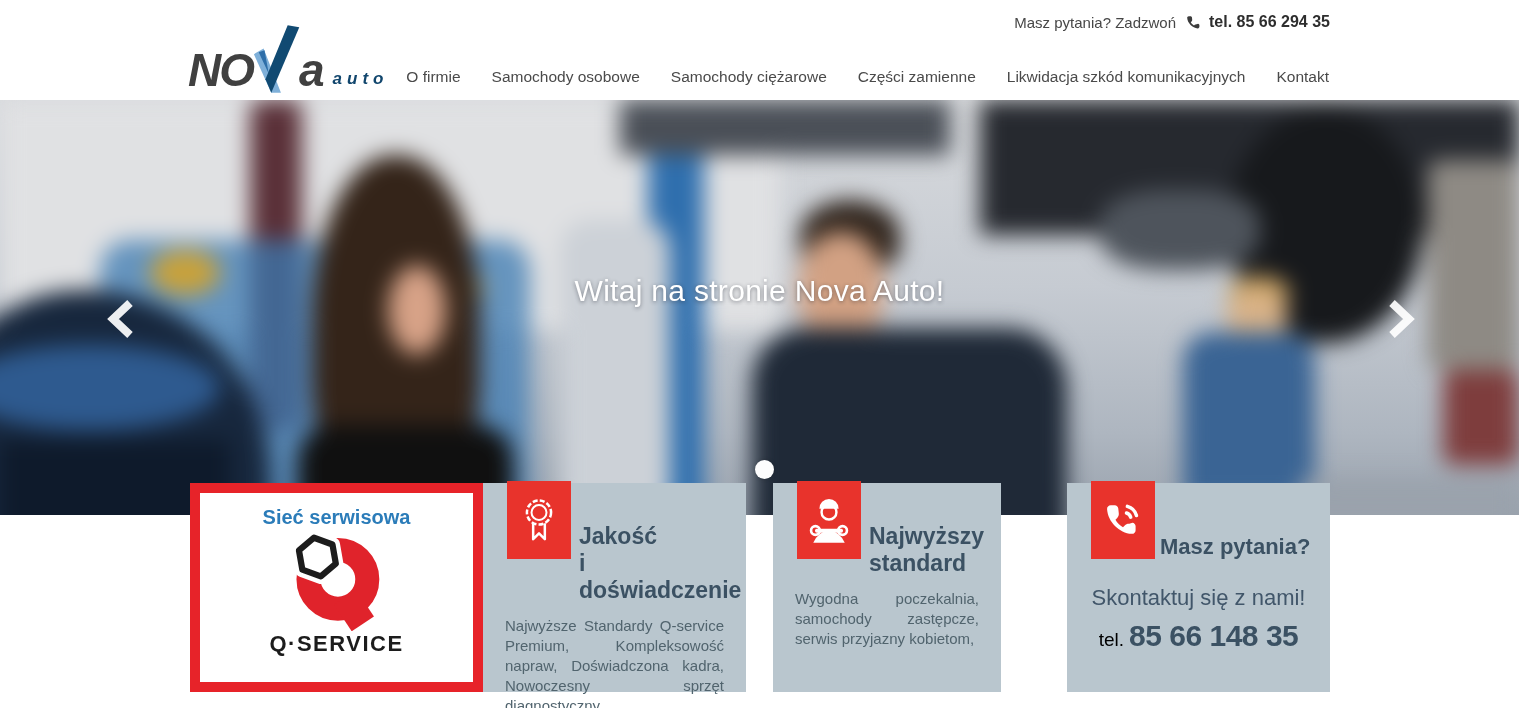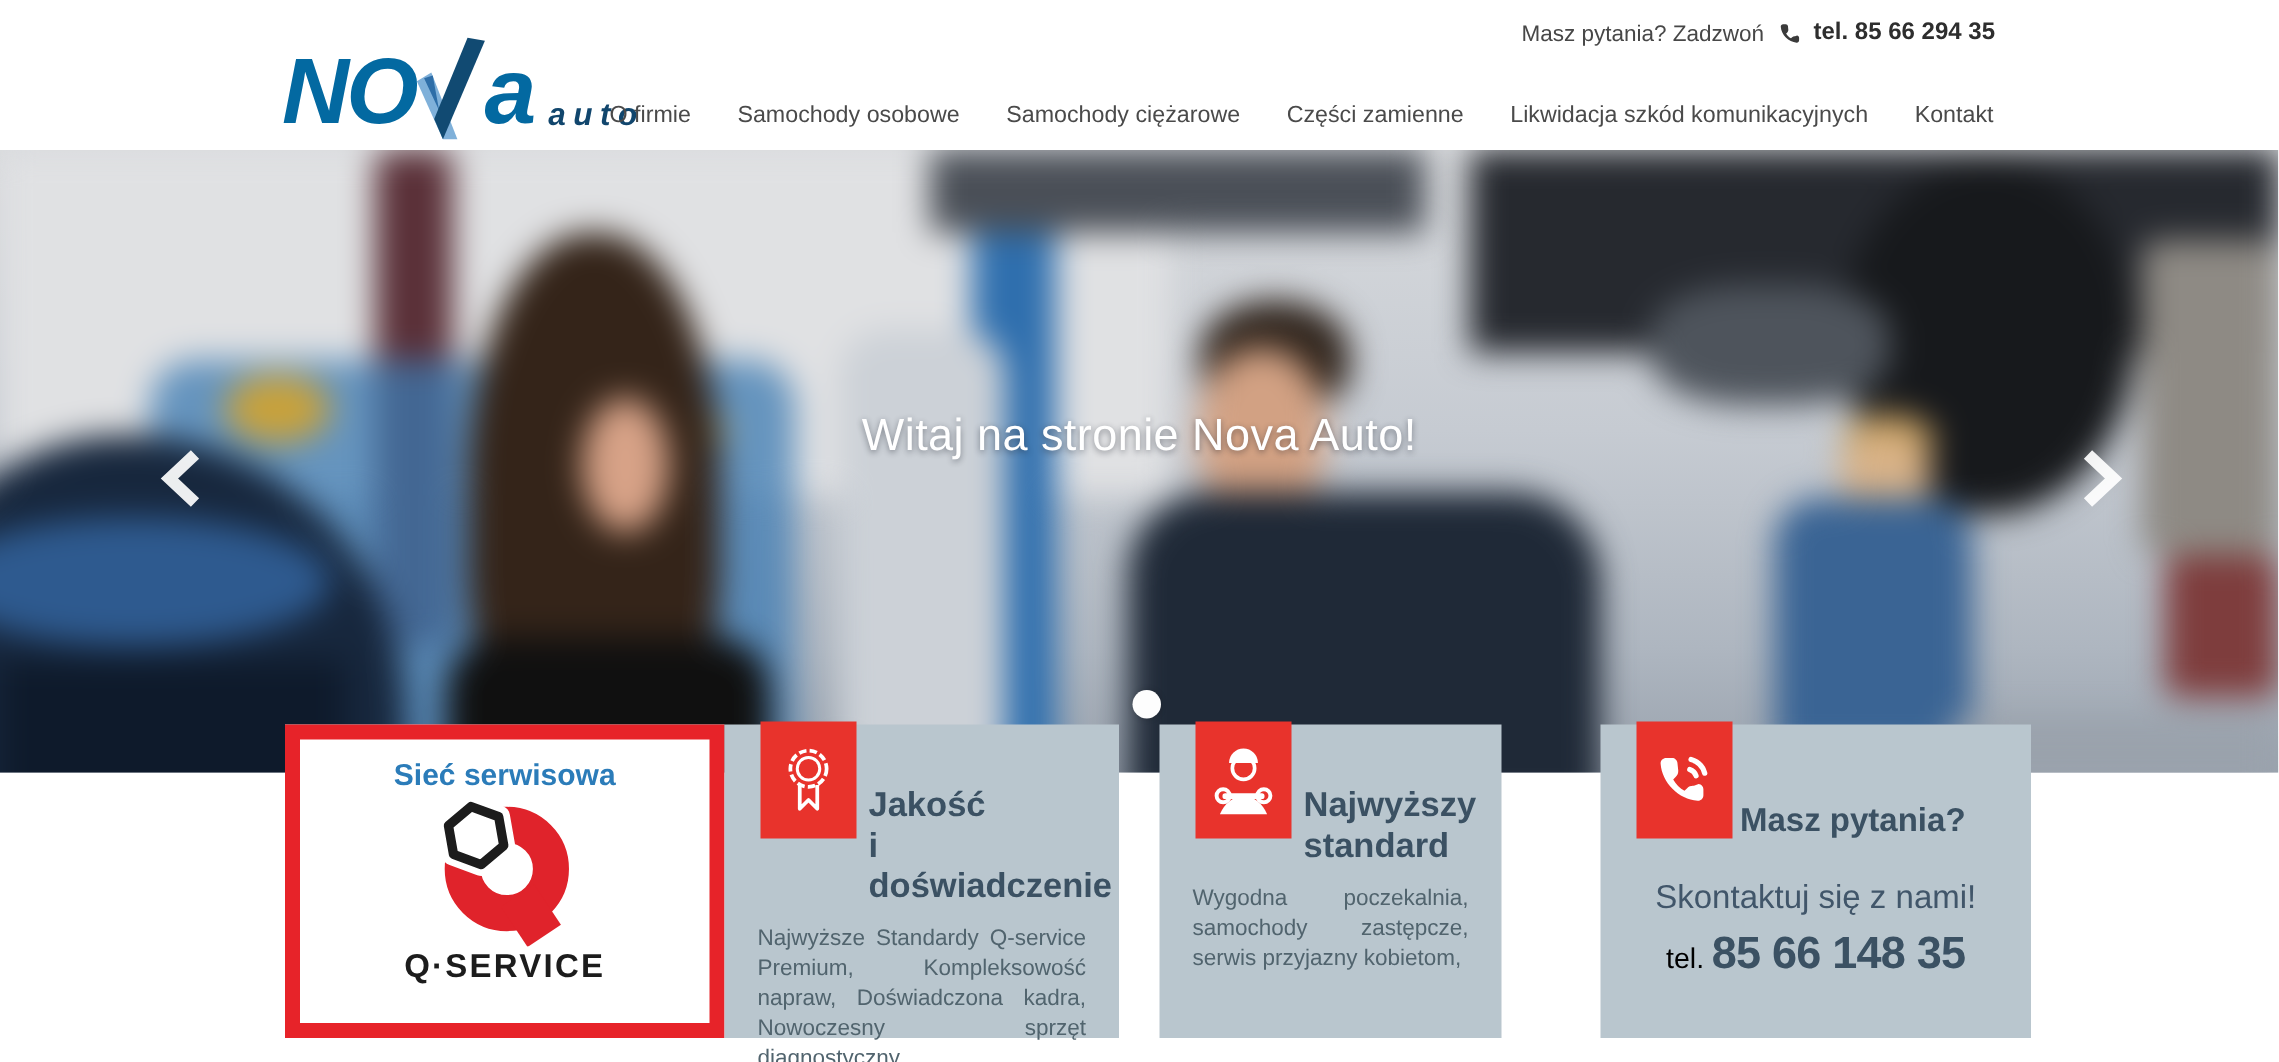--- a/index.html
+++ b/index.html
@@ -3,23 +3,23 @@
 <meta charset="utf-8">
 <style>
   * { margin:0; padding:0; box-sizing:border-box; }
   html,body { background:#ffffff; }
   body { font-family:"Liberation Sans", sans-serif; }
   .page { position:relative; width:1519px; height:708px; margin:0 auto; background:#fff; overflow:hidden; }
 
   
   .header { position:absolute; top:0; left:0; width:100%; height:100px; background:#fff; }
   .logo { position:absolute; left:188px; top:24px; display:flex; align-items:flex-end; cursor:pointer; }
-  .logo-no, .logo-a { font-size:62px; font-weight:800; font-style:italic; color:#0369a1; letter-spacing:-2px; line-height:1; }
+  .logo-no, .logo-a { font-size:46px; font-weight:800; font-style:italic; color:#404040; letter-spacing:-2px; line-height:1; }
   .logo-check { width:56px; height:70px; margin:0 -8px -1px -2px; }
-  .logo-auto { font-size:21px; font-weight:700; font-style:italic; color:#11466d; letter-spacing:5px; margin-left:10px; margin-bottom:4px;text-align:center; }
+  .logo-auto { font-size:17px; font-weight:700; font-style:italic; color:#11466d; letter-spacing:5px; margin-left:10px; margin-bottom:4px;text-align:center; }
 
   .topline { position:absolute; top:13px; right:189px; display:flex; align-items:center; gap:9px; font-size:15px; color:#474747; }
   .topline .phone-strong { font-weight:700; font-size:16px; color:#2e2e2e; }
   .topline svg { display:block; }
 
   .nav { position:absolute; top:68px; right:190px; display:flex; gap:31px; }
   .nav a { font-size:15.5px; color:#4a4a4a; text-decoration:none; cursor:pointer; white-space:nowrap; }
 
   
   .hero { position:absolute; top:100px; left:0; width:1519px; height:415px; overflow:hidden;
@@ -37,21 +37,21 @@
   
   .card { position:absolute; top:483px; height:209px; }
   .card-qservice { left:190px; width:293px; background:#fff; border:10px solid #e72329; text-align:center; cursor:pointer; }
   .qs-title { margin-top:13px; font-size:20px; font-weight:700; color:#2b7cb9; }
   .qs-logo { display:block; margin:4px auto 0; }
   .qs-text { font-size:22px; font-weight:700; color:#1c1c1c; letter-spacing:1.5px; margin-top:0px; }
 
   .card-gray { background:#b9c6ce; }
   .card-quality  { left:483px; width:263px; }
   .card-standard { left:773px; width:228px; }
-  .card-contact  { left:1067px; width:287px; }
+  .card-contact  { left:1067px; width:263px; }
 
   .icon-box { position:absolute; left:24px; top:-2px; width:64px; height:78px; background:#e8332c;
               display:flex; align-items:center; justify-content:center; }
   .card-title { margin-left:96px; padding-top:40px; font-size:23px; font-weight:700; color:#3b5163; line-height:27px; }
   .card-body { margin:12px 22px 0 22px; font-size:15px; color:#51646e; line-height:20px; text-align:justify; }
 
   .contact-title { margin-left:93px; padding-top:51px; font-size:22px; font-weight:700; color:#3b5163; }
   .contact-line { text-align:center; margin-top:25px; font-size:22px; color:#41566a; }
   .contact-tel { text-align:center; margin-top:8px; color:#3b5163; }
   .contact-tel .tel-label { font-size:19px; color:#000000; margin-right:5px; }

